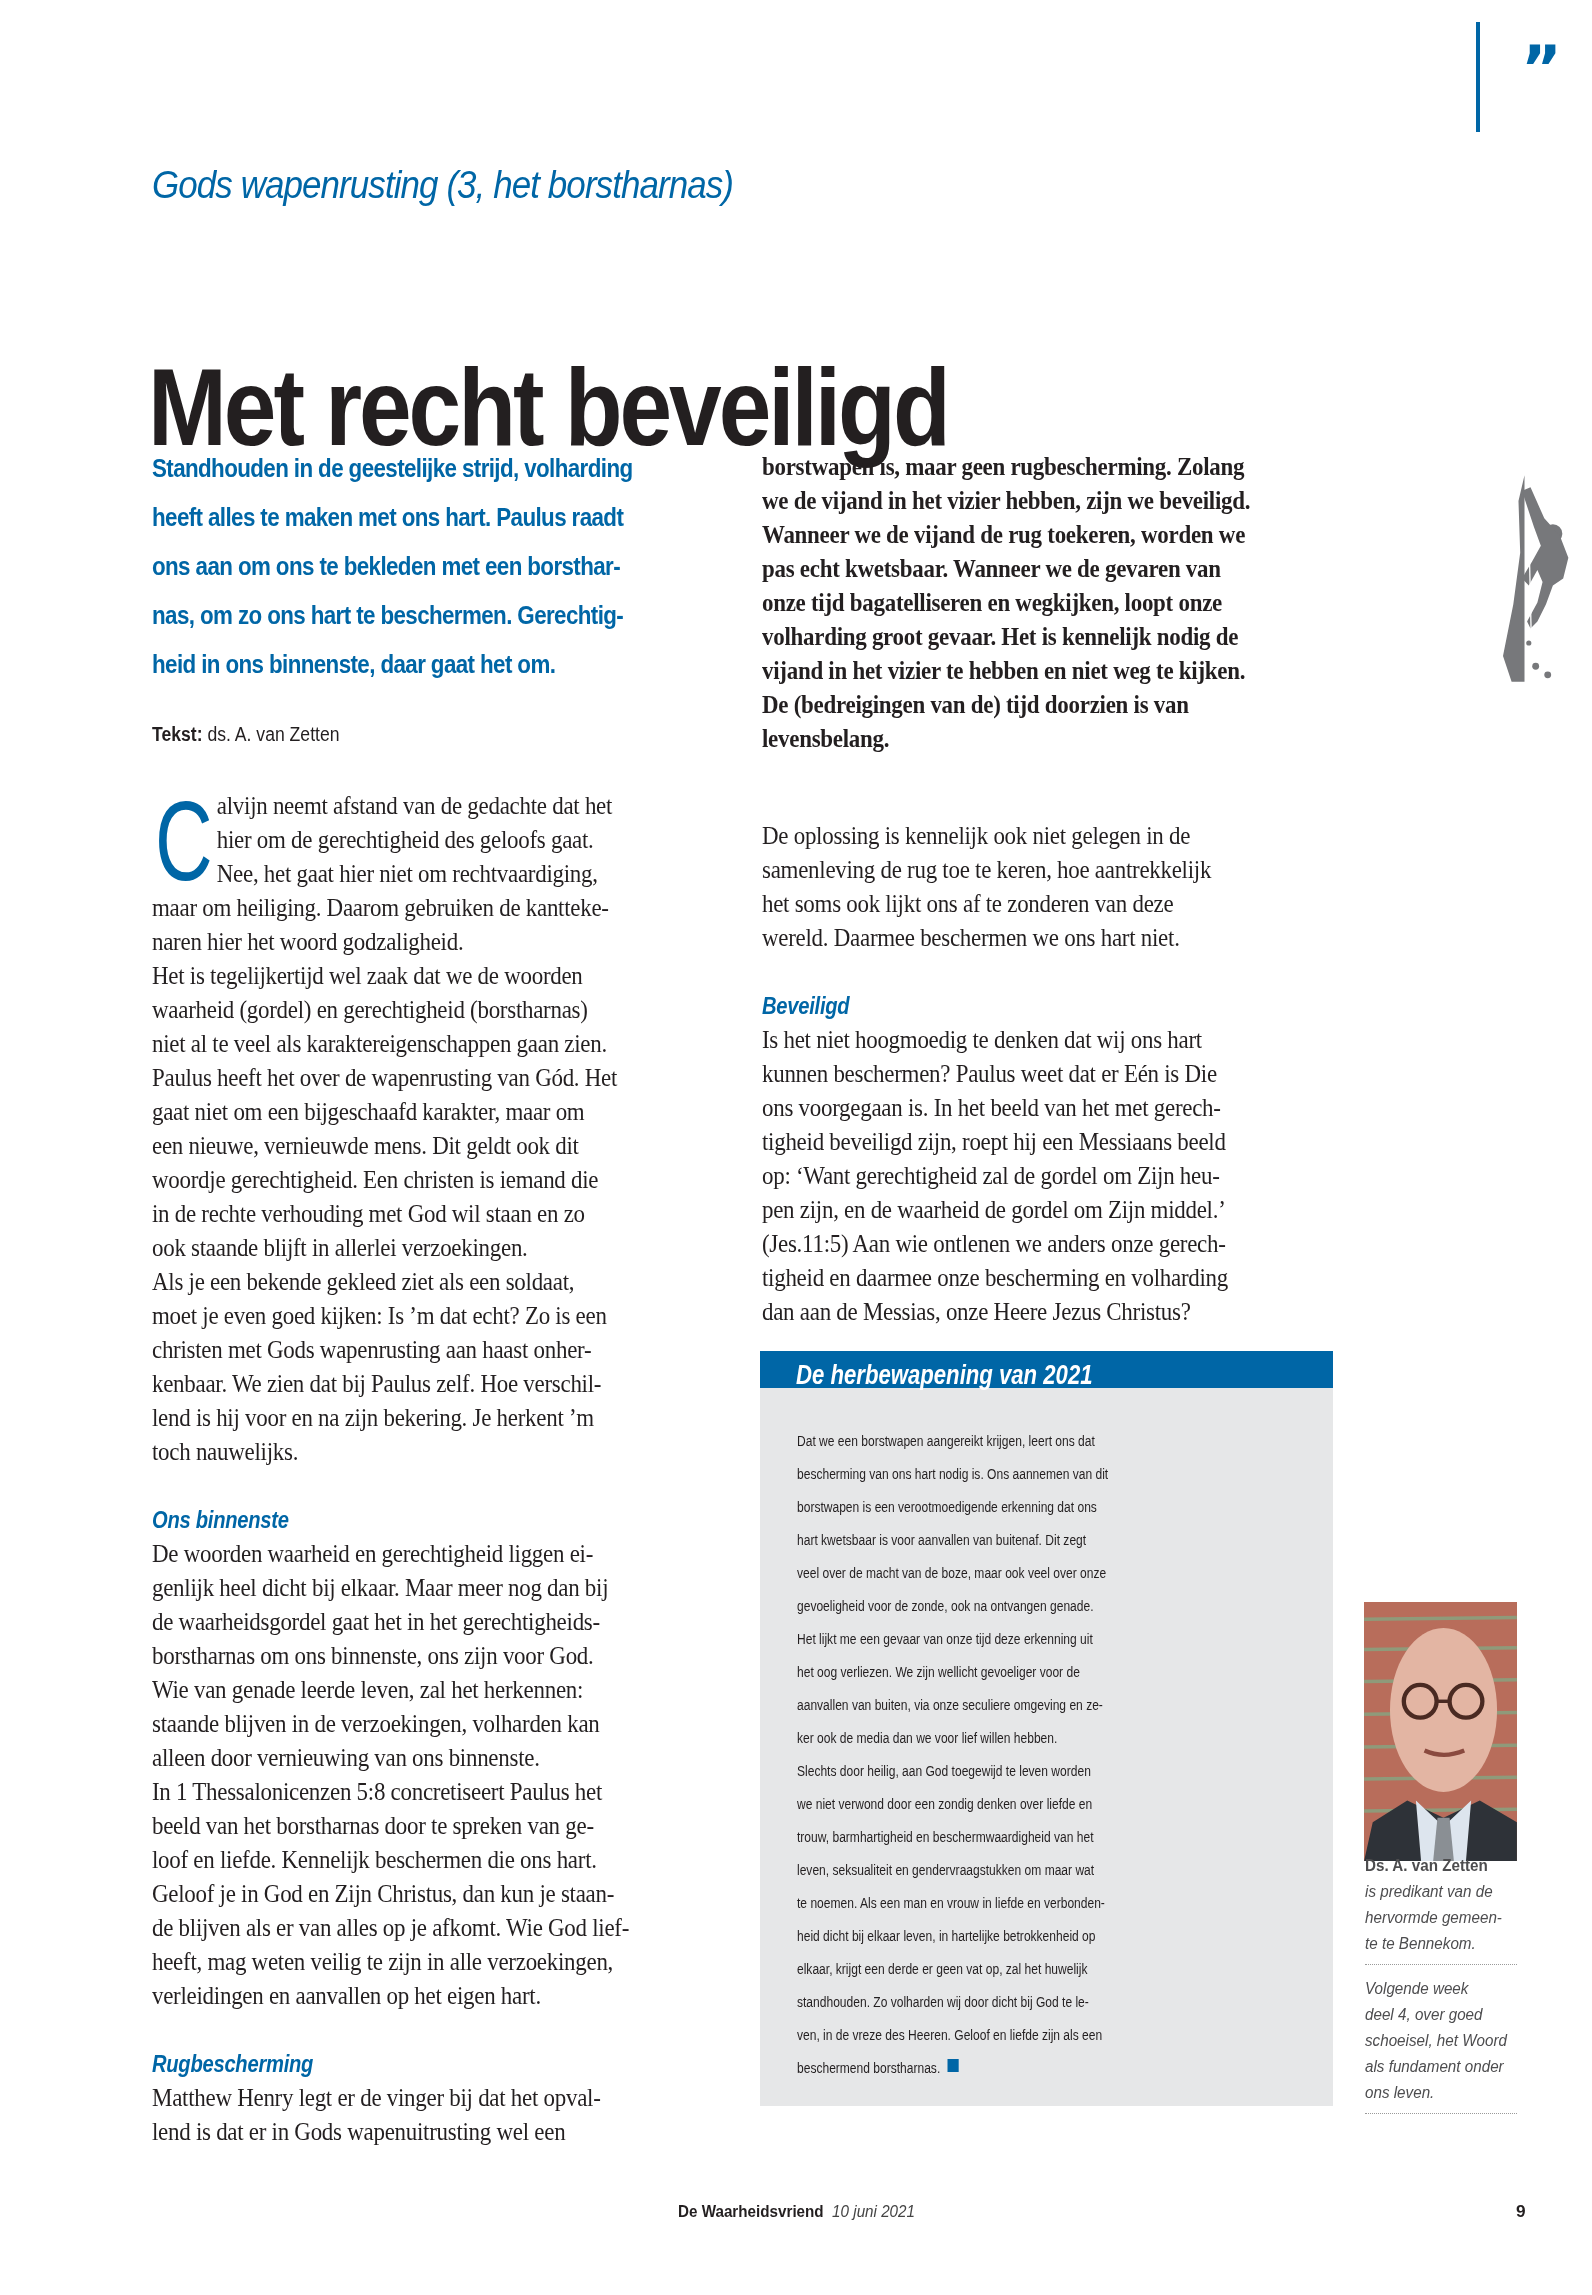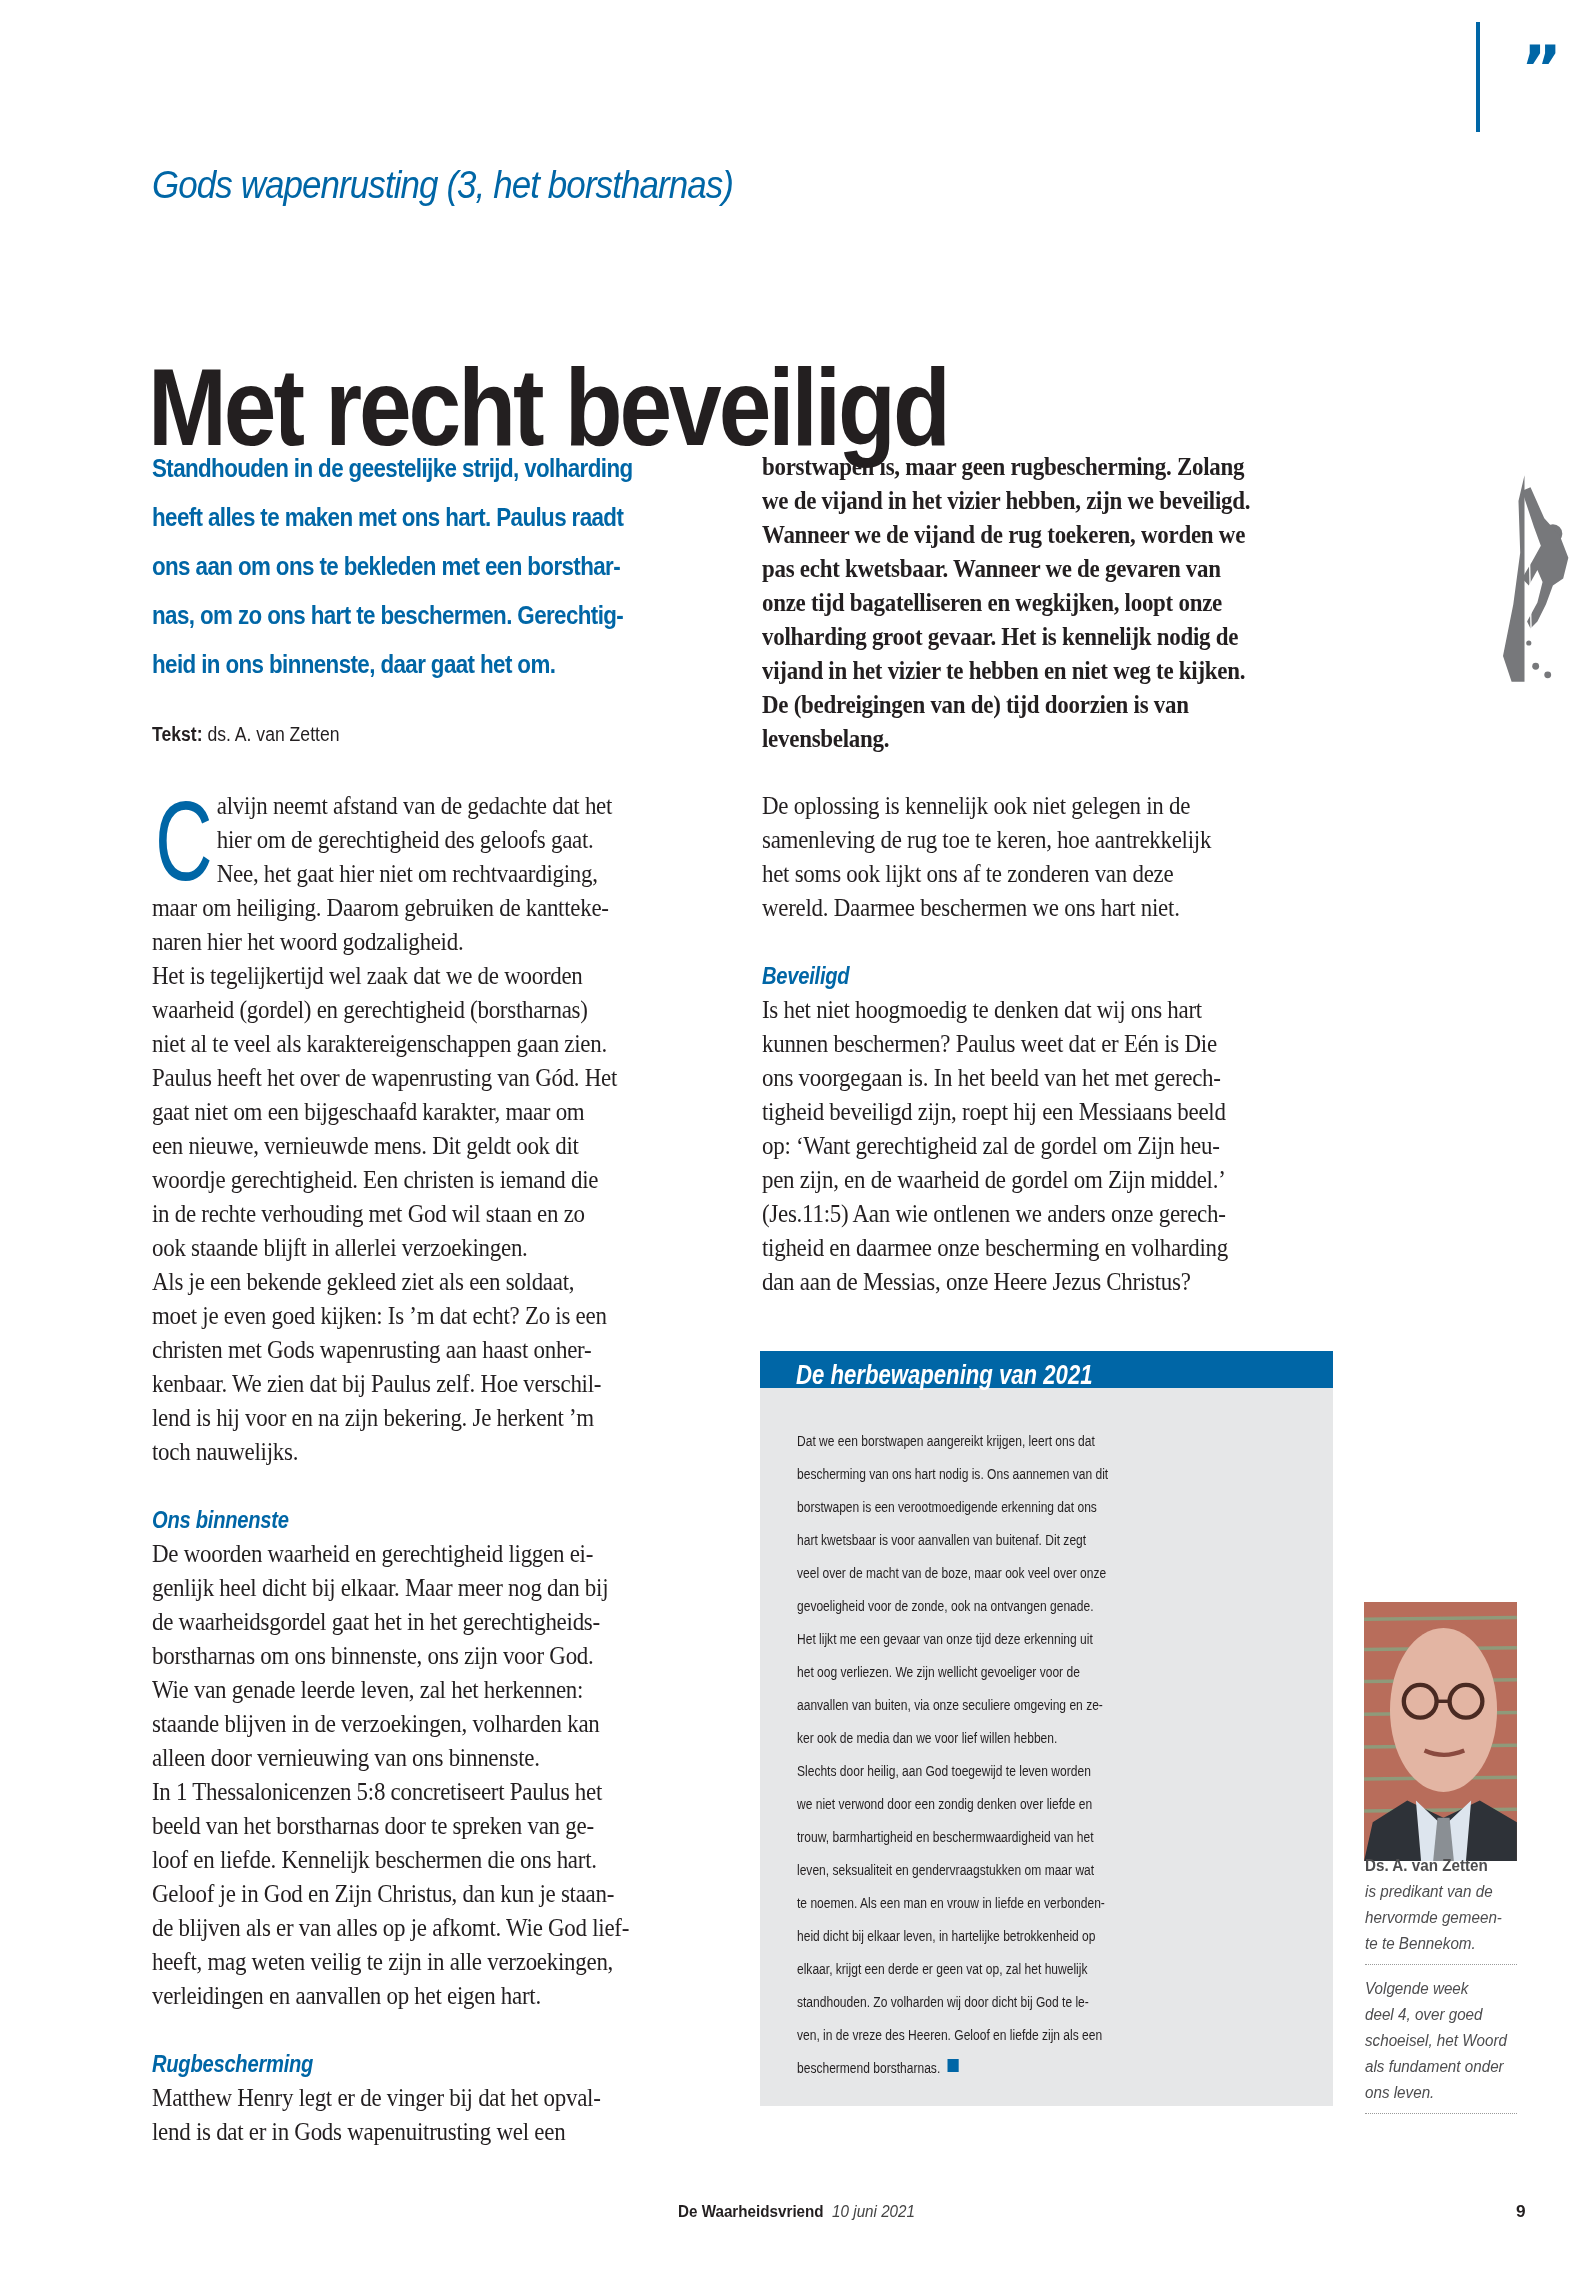--- a/index.html
+++ b/index.html
@@ -20,21 +20,21 @@
   .byline { position: absolute; left: 152px; top: 723px; font-size: 20px; color: #231f20; transform: scaleX(0.88); transform-origin: left; white-space: nowrap; }
   .byline b { font-weight: bold; }
 
   .col { position: absolute; font-size: 25.5px; line-height: 34px; color: #231f20; letter-spacing: -0.3px; }
   .col p { margin: 0; white-space: nowrap; transform: scaleX(0.9); transform-origin: left; }
   .col .gap { height: 34px; }
   .col .sub { font-family: "Liberation Sans", "DejaVu Sans", sans-serif; font-weight: bold; font-style: italic; color: #0066a6; font-size: 24px; transform: scaleX(0.84); }
 
   .col-left { left: 152px; top: 789px; width: 570px; }
   .col-mid { left: 762px; top: 450px; width: 570px; font-weight: bold; }
-  .col-mid-b { left: 762px; top: 789px; width: 570px; }
+  .col-mid-b { left: 762px; top: 819px; width: 570px; }
 
   .dropcap { position: absolute; left: 155px; top: 784px; font-size: 114px; line-height: 1; color: #0066a6; font-family: "Liberation Sans", sans-serif; font-weight: normal; transform: scaleX(0.7); transform-origin: left; }
   .indent p.ind { padding-left: 72px; }
 
   
   .theme { position: absolute; left: 1365px; top: 440px; width: 226px; height: 242px; }
   .theme-box { position: absolute; left: 0; top: 0; width: 160px; height: 235px; background: #77787b; }
   .theme-dots { position: absolute; left: 15.5px; width: 125px; border-top: 1.7px dotted #c9c6c0; }
   .theme-title { position: absolute; left: 15.5px; top: 31px; font-size: 54px; font-weight: bold; line-height: 47px; color: #dcd8d1; letter-spacing: -0.9px; transform: scaleX(0.85); transform-origin: left; }
   .theme-sub { position: absolute; left: 17.3px; top: 152px; font-size: 18px; line-height: 26px; color: #dcd8d1; transform: scaleX(0.88); transform-origin: left; white-space: nowrap; }

